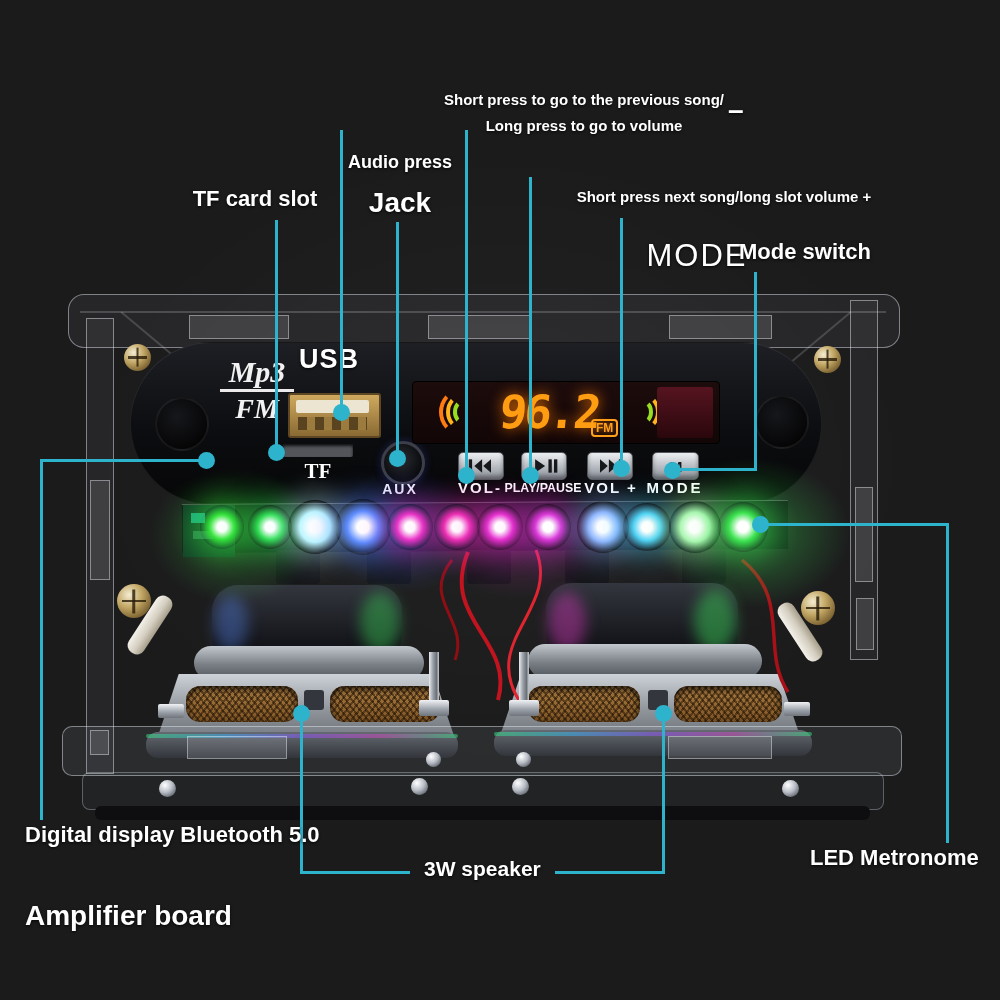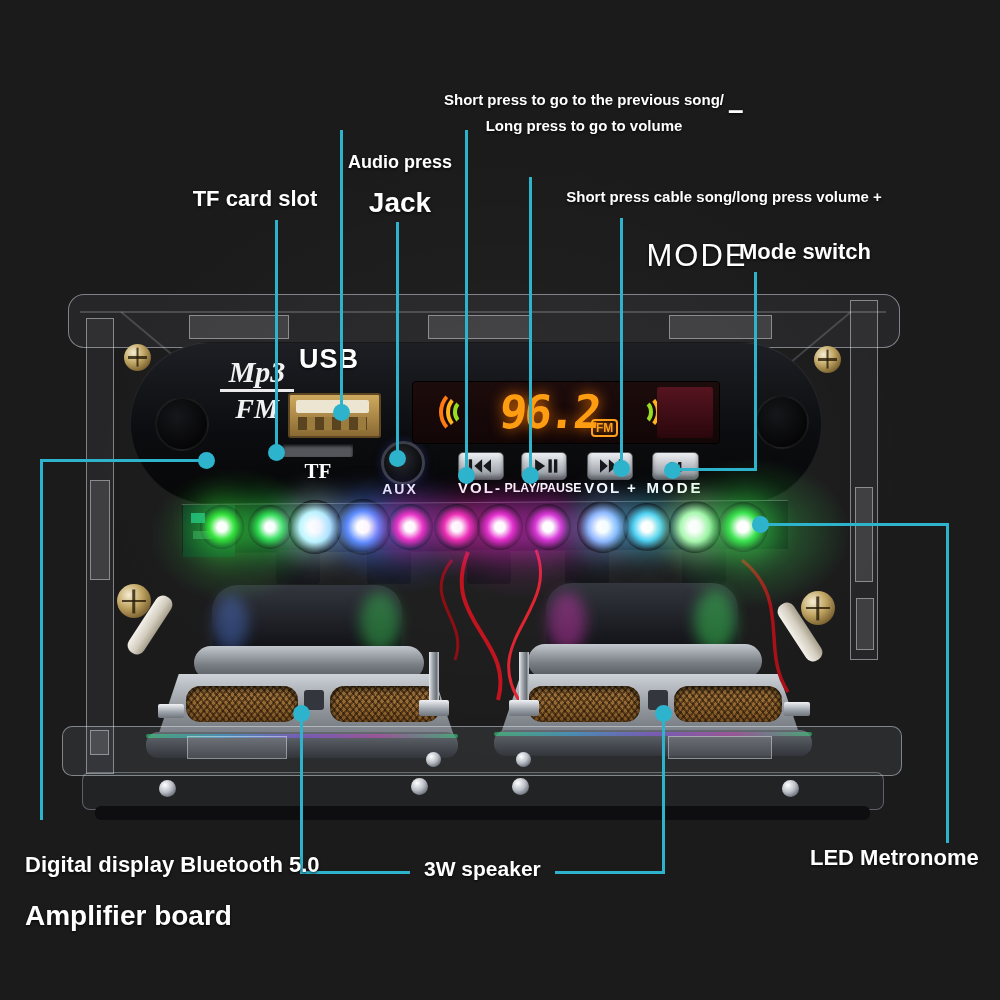--- a/index.html
+++ b/index.html
@@ -307,22 +307,22 @@
 
   <div class="lbl ctr" style="left:584px;top:87px;font-size:15px;line-height:26px;text-align:center;">
     <div>Short press to go to the previous song/</div>
     <div>Long press to go to volume</div>
   </div>
   <div class="lbl" style="left:728px;top:94px;font-size:28px;">–</div>
 
   <div class="lbl ctr" style="left:400px;top:152px;font-size:18px;">Audio press</div>
   <div class="lbl ctr" style="left:400px;top:187px;font-size:28px;">Jack</div>
   <div class="lbl ctr" style="left:255px;top:186px;font-size:22px;">TF card slot</div>
-  <div class="lbl ctr" style="left:724px;top:188px;font-size:15px;">Short press cable song/long press volume +</div>
+  <div class="lbl ctr" style="left:724px;top:188px;font-size:15px;">Short press next song/long slot volume +</div>
 
   <div class="lbl ctr" style="left:697px;top:238px;font-size:31px;font-weight:400;letter-spacing:2px;">MODE</div>
   <div class="lbl ctr" style="left:805px;top:239px;font-size:22px;">Mode switch</div>
 
-  <div class="lbl" style="left:25px;top:822px;font-size:22px;margin-top:30px;">Digital display Bluetooth 5.0</div>
+  <div class="lbl" style="left:25px;top:822px;font-size:22px;">Digital display Bluetooth 5.0</div>
   <div class="lbl" style="left:25px;top:860px;font-size:28px;margin-top:40px;">Amplifier board</div>
   <div class="lbl" style="left:424px;top:857px;font-size:21px;">3W speaker</div>
   <div class="lbl" style="left:810px;top:845px;font-size:22px;">LED Metronome</div>
 </div>
 
 </body></html>

